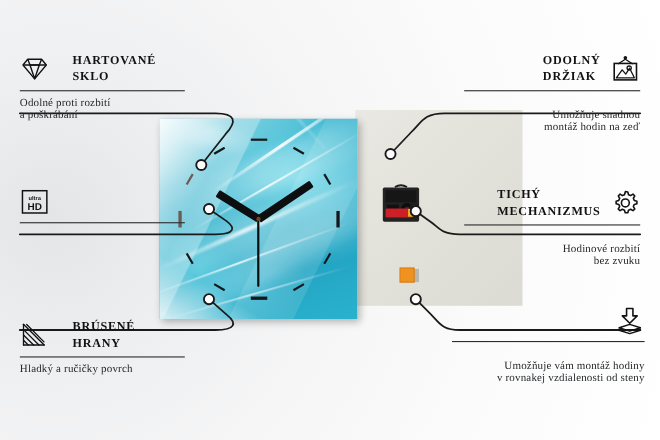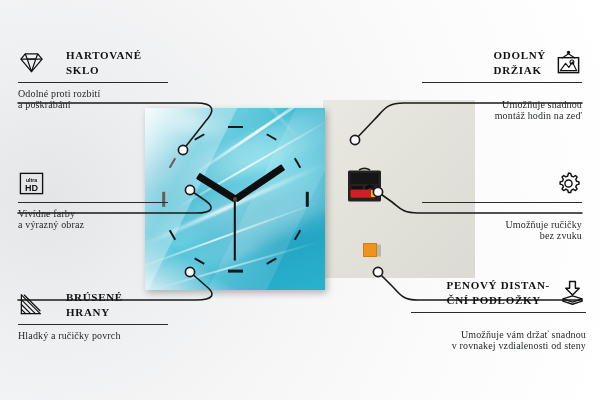--- a/index.html
+++ b/index.html
@@ -196,22 +196,20 @@
     <div class="hd">
       <span class="ico">
         <svg viewBox="0 0 28 28">
           <rect x="2.5" y="3.5" width="23" height="21" fill="none" stroke="#121212" stroke-width="1.4"></rect>
           <text x="14" y="12.2" font-family="Liberation Sans, sans-serif" font-size="5.4" font-weight="bold" fill="#121212" text-anchor="middle">ultra</text>
           <text x="14" y="21.3" font-family="Liberation Sans, sans-serif" font-size="9.4" font-weight="bold" fill="#121212" text-anchor="middle">HD</text>
         </svg>
       </span>
     </div>
     <div class="rule"></div>
-    <div class="sub">Vivídne farby
-a výrazný obraz</div>
   </div>
 
   <div class="feat left" style="left:18px; top:290px; width:150px;">
     <div class="hd">
       <span class="ico">
         <svg viewBox="0 0 28 28">
             <g stroke="#121212" stroke-width="1.25" stroke-linecap="round">
           <line x1="3.5" y1="4" x2="3.5" y2="23.5"></line>
           <line x1="3.5" y1="23.5" x2="23" y2="23.5"></line>
           <line x1="3.5" y1="4" x2="23" y2="23.5"></line>
@@ -249,36 +247,36 @@
   </div>
 
   <div class="feat right" style="right:18px; top:170px; width:160px;">
     <div class="hd">
       <span class="ico">
         <svg viewBox="0 0 28 28">
           <path d="M14 3.2 l2.3 .5 .7 2.5 2 .85 2.2-1.35 1.7 1.7 -1.35 2.2 .85 2 2.5 .7 0 2.4 -2.5 .7 -.85 2 1.35 2.2 -1.7 1.7 -2.2-1.35 -2 .85 -.7 2.5 -2.4 0 -.7-2.5 -2-.85 -2.2 1.35 -1.7-1.7 1.35-2.2 -.85-2 -2.5-.7 0-2.4 2.5-.7 .85-2 -1.35-2.2 1.7-1.7 2.2 1.35 2-.85 .7-2.5 z" fill="none" stroke="#121212" stroke-width="1.5" stroke-linejoin="round"></path>
           <circle cx="14" cy="14" r="3.7" fill="none" stroke="#121212" stroke-width="1.5"></circle>
         </svg>
       </span>
-    </div>
-    <div class="rule"></div>
-    <div class="sub">Umožňuje ručičky
+      <span class="ttl">TICHÝ
+MECHANIZMUS</span>
+    </div>
+    <div class="rule"></div>
+    <div class="sub">Hodinové rozbití
 bez zvuku</div>
   </div>
 
   <div class="feat right" style="right:14px; top:278px; width:175px;">
     <div class="hd">
       <span class="ico">
         <svg viewBox="0 0 28 28">
           <path d="M11 2.5 h6 v7 h4 l-7 7 -7-7 h4 z" fill="none" stroke="#121212" stroke-width="1.5" stroke-linejoin="round"></path>
           <path d="M14 17.5 l10 3.2 -10 3.2 -10-3.2 z" fill="none" stroke="#121212" stroke-width="1.4" stroke-linejoin="round"></path>
           <path d="M4 21.4 v1.6 l10 3.2 10-3.2 v-1.6" fill="none" stroke="#121212" stroke-width="1.4" stroke-linejoin="round"></path>
         </svg>
       </span>
-      <span class="ttl">PENOVÝ DISTAN-
-ČNÍ PODLOŽKY</span>
-    </div>
-    <div class="rule"></div>
-    <div class="sub">Umožňuje vám držať snadnou
+    </div>
+    <div class="rule"></div>
+    <div class="sub">Umožňuje vám montáž hodiny
 v rovnakej vzdialenosti od steny</div>
   </div>
 
 </div>
 
 </body></html>

